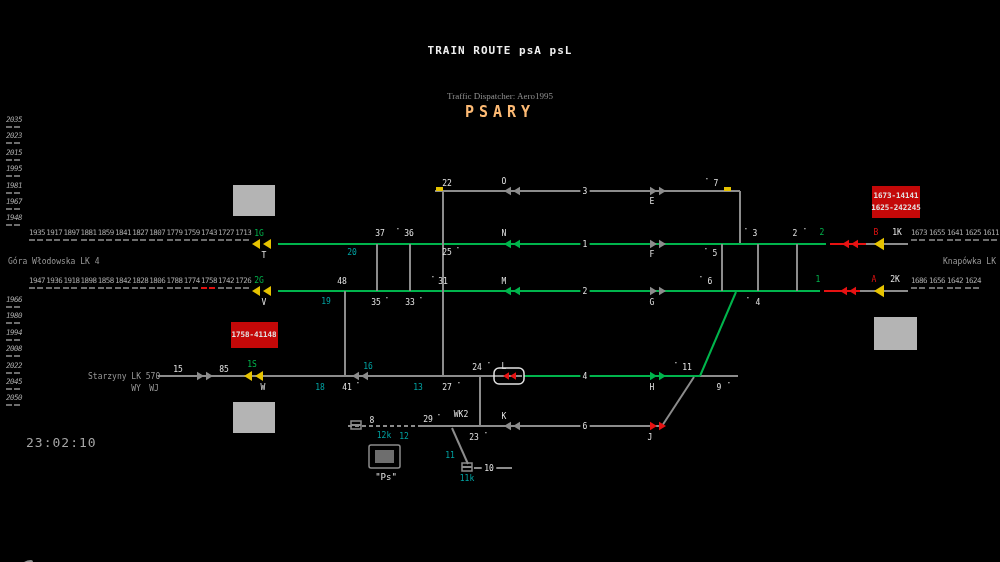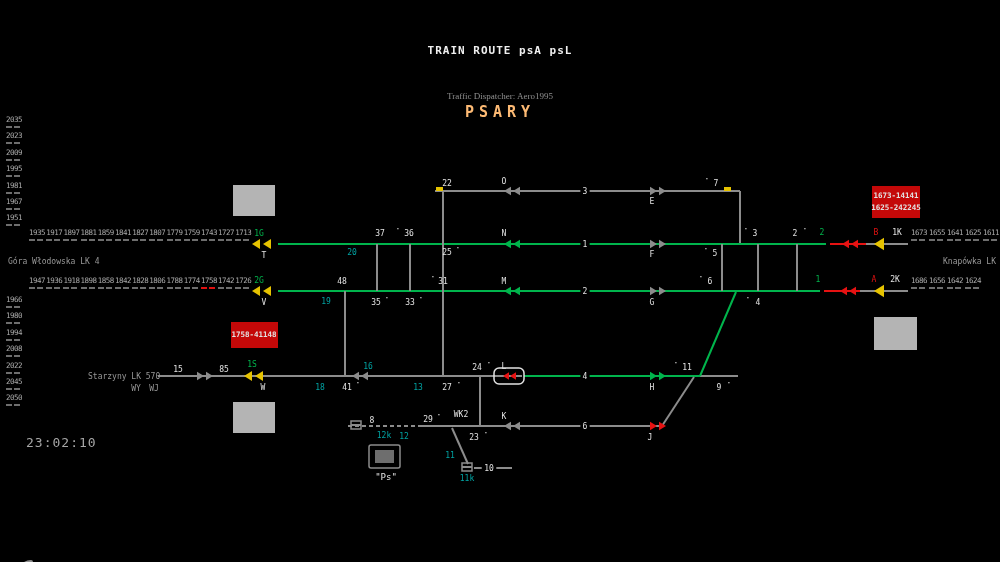--- a/index.html
+++ b/index.html
@@ -10,21 +10,21 @@
   .hdr-disp{position:absolute;top:55px;left:0;right:0;text-align:center;color:#8f8f8f;font-size:9px;font-family:Liberation Serif, serif;}
   .hdr-station{position:absolute;top:67px;left:0;right:0;text-align:center;color:#fdba74;
     font-weight:bold;font-size:15px;letter-spacing:5px;}
   .clock{position:absolute;left:26px;top:399px;color:#a6a6a6;font-size:13px;letter-spacing:1px;}
   .brand{position:absolute;left:16px;top:522px;display:flex;align-items:flex-end;gap:7px;}
   .brand-text{font-family:"Liberation Sans",sans-serif;font-weight:600;font-size:22px;color:#8f8f8f;}
   svg#diagram{position:absolute;left:0;top:0;}
   .tl{position:absolute;display:flex;}
   .tl.v{flex-direction:column;}
   .titem{display:flex;flex-direction:column;align-items:flex-start;}
-  .vcol .titem{height:16.4px;width:24px;align-items:flex-start;}
+  .vcol .titem{height:16.4px;width:24px;align-items:flex-start;font-style:italic;}
   .hrow .titem{width:17.2px;}
   .hrow-r .titem{width:18px;}
   .titem .num{font-size:7.5px;line-height:8px;color:#a9a9a9;letter-spacing:-0.5px;white-space:nowrap;}
   .dashes{display:flex;gap:2px;margin-top:2px;}
   .dashes i{display:block;width:6px;height:2px;background:#6e6e6e;}
   .titem.occ .dashes i{background:#e01010;}
 </style>
 </head>
 <body>
 
@@ -216,21 +216,21 @@
         </span>
       </div>
       <div class="titem">
         <span class="num">2023</span>
         <span class="dashes">
           <i></i>
           <i></i>
         </span>
       </div>
       <div class="titem">
-        <span class="num">2009</span>
+        <span class="num">2015</span>
         <span class="dashes">
           <i></i>
           <i></i>
         </span>
       </div>
       <div class="titem">
         <span class="num">1995</span>
         <span class="dashes">
           <i></i>
           <i></i>
@@ -244,21 +244,21 @@
         </span>
       </div>
       <div class="titem">
         <span class="num">1967</span>
         <span class="dashes">
           <i></i>
           <i></i>
         </span>
       </div>
       <div class="titem">
-        <span class="num">1951</span>
+        <span class="num">1948</span>
         <span class="dashes">
           <i></i>
           <i></i>
         </span>
       </div>
     </div>
   <div class="tl hrow" style="left:29px;top:193px">
       <div class="titem">
         <span class="num">1935</span>
         <span class="dashes">

